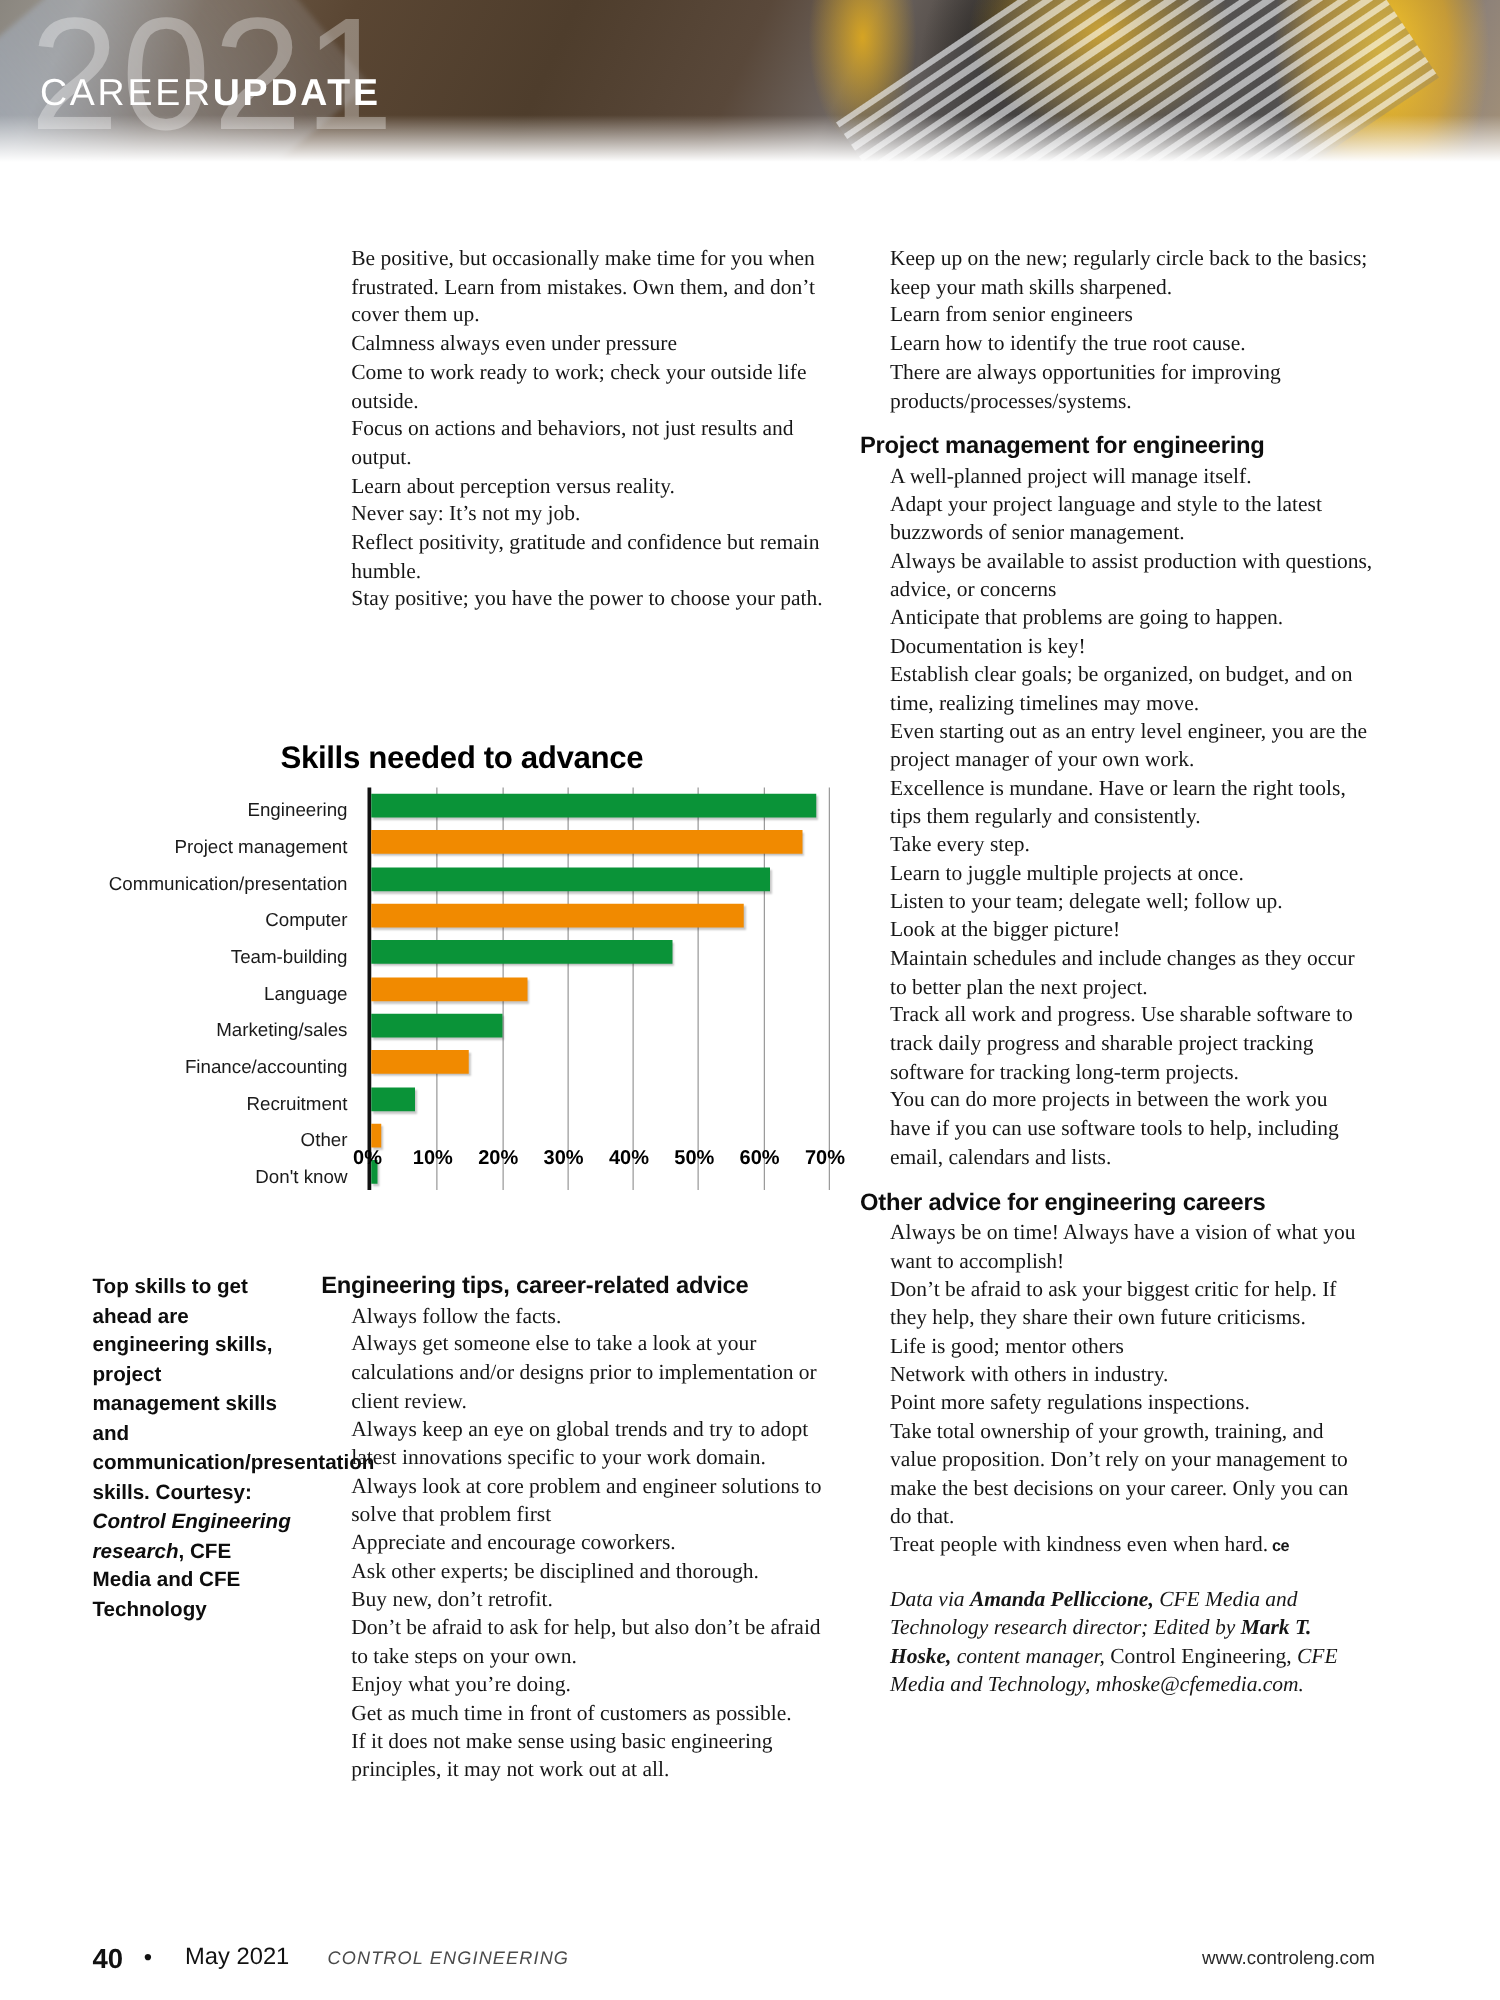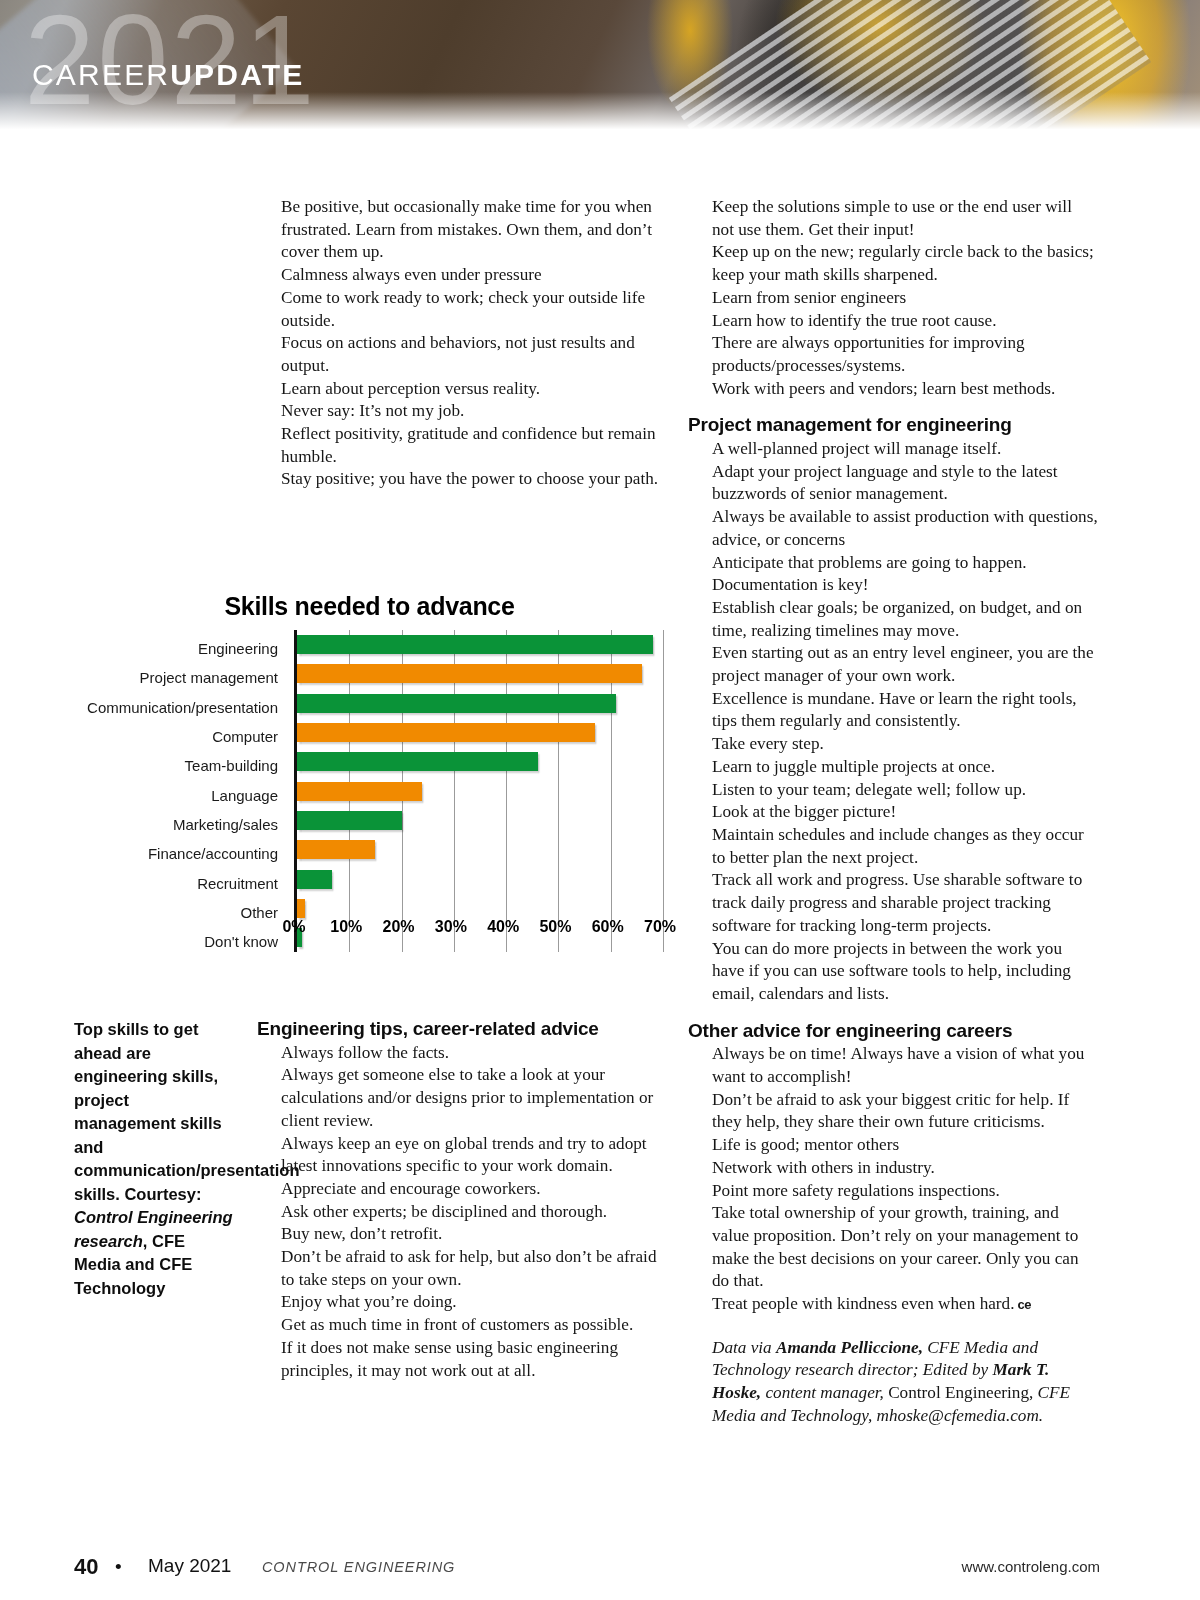--- a/index.html
+++ b/index.html
@@ -201,26 +201,24 @@
         <p>Focus on actions and behaviors, not just results and output.</p>
         <p>Learn about perception versus reality.</p>
         <p>Never say: It’s not my job.</p>
         <p>Reflect positivity, gratitude and confidence but remain humble.</p>
         <p>Stay positive; you have the power to choose your path.</p>
       </div>
   </div>
 
   <div class="col-right body-txt">
     <div id="right-intro">
-        <p>Keep the solutions simple to use or the end user will not use them. Get their input!</p>
         <p>Keep up on the new; regularly circle back to the basics; keep your math skills sharpened.</p>
         <p>Learn from senior engineers</p>
         <p>Learn how to identify the true root cause.</p>
         <p>There are always opportunities for improving products/processes/systems.</p>
-        <p>Work with peers and vendors; learn best methods.</p>
       </div>
 
     <div class="sec-head">Project management for engineering</div>
     <div id="right-project">
         <p>A well-planned project will manage itself.</p>
         <p>Adapt your project language and style to the latest buzzwords of senior management.</p>
         <p>Always be available to assist production with questions, advice, or concerns</p>
         <p>Anticipate that problems are going to happen. Documentation is key!</p>
         <p>Establish clear goals; be organized, on budget, and on time, realizing timelines may move.</p>
         <p>Even starting out as an entry level engineer, you are the project manager of your own work.</p>
@@ -328,20 +326,21 @@
   <div class="caption">
     <span>Top skills to get ahead are engineering skills, project management skills and communication/presentation skills. Courtesy: </span><i>Control Engineering research</i><span>, CFE Media and CFE Technology</span>
   </div>
 
   <div class="col-mid-lower body-txt">
     <div class="sec-head" style="margin-top:0;">Engineering tips, career-related advice</div>
     <div id="mid-items">
         <p>Always follow the facts.</p>
         <p>Always get someone else to take a look at your calculations and/or designs prior to implementation or client review.</p>
         <p>Always keep an eye on global trends and try to adopt latest innovations specific to your work domain.</p>
+        <p>Always look at core problem and engineer solutions to solve that problem first</p>
         <p>Appreciate and encourage coworkers.</p>
         <p>Ask other experts; be disciplined and thorough.</p>
         <p>Buy new, don’t retrofit.</p>
         <p>Don’t be afraid to ask for help, but also don’t be afraid to take steps on your own.</p>
         <p>Enjoy what you’re doing.</p>
         <p>Get as much time in front of customers as possible.</p>
         <p>If it does not make sense using basic engineering principles, it may not work out at all.</p>
       </div>
   </div>
 

